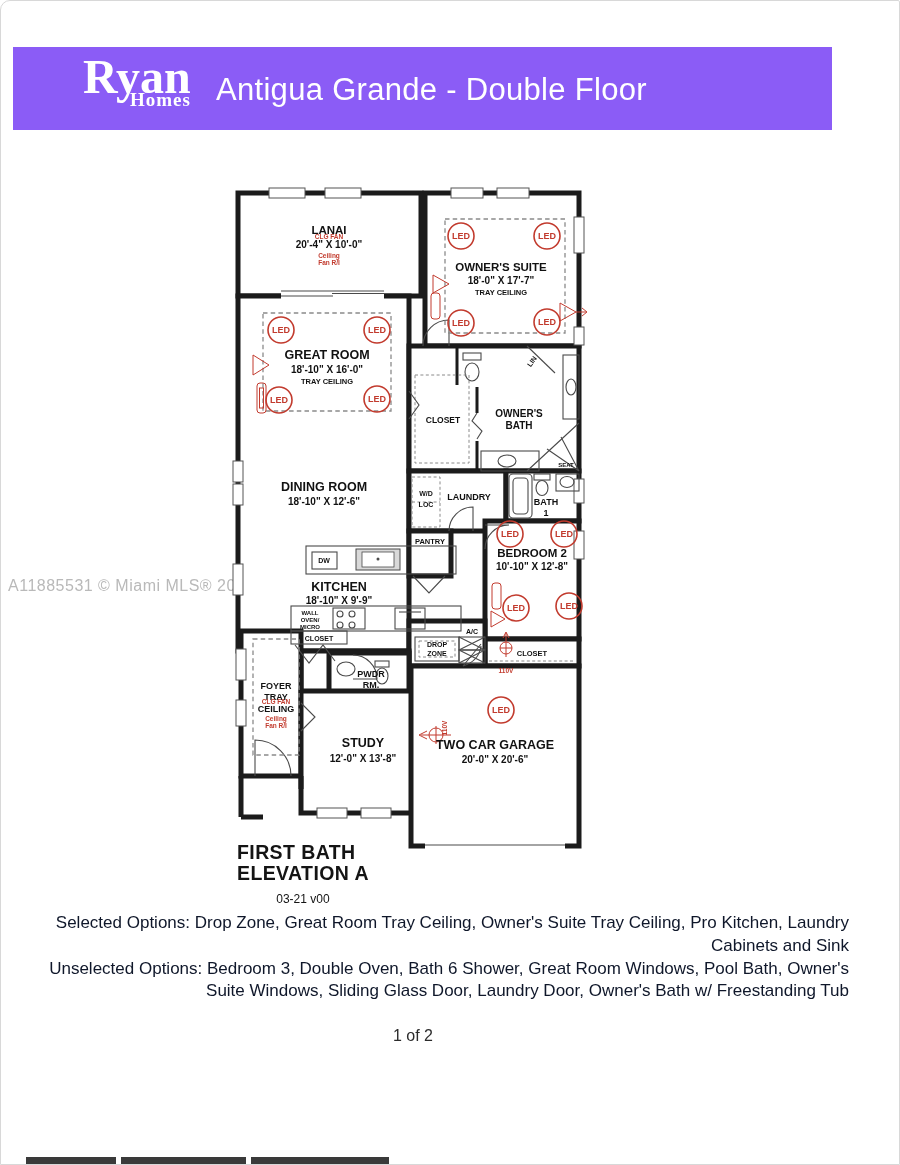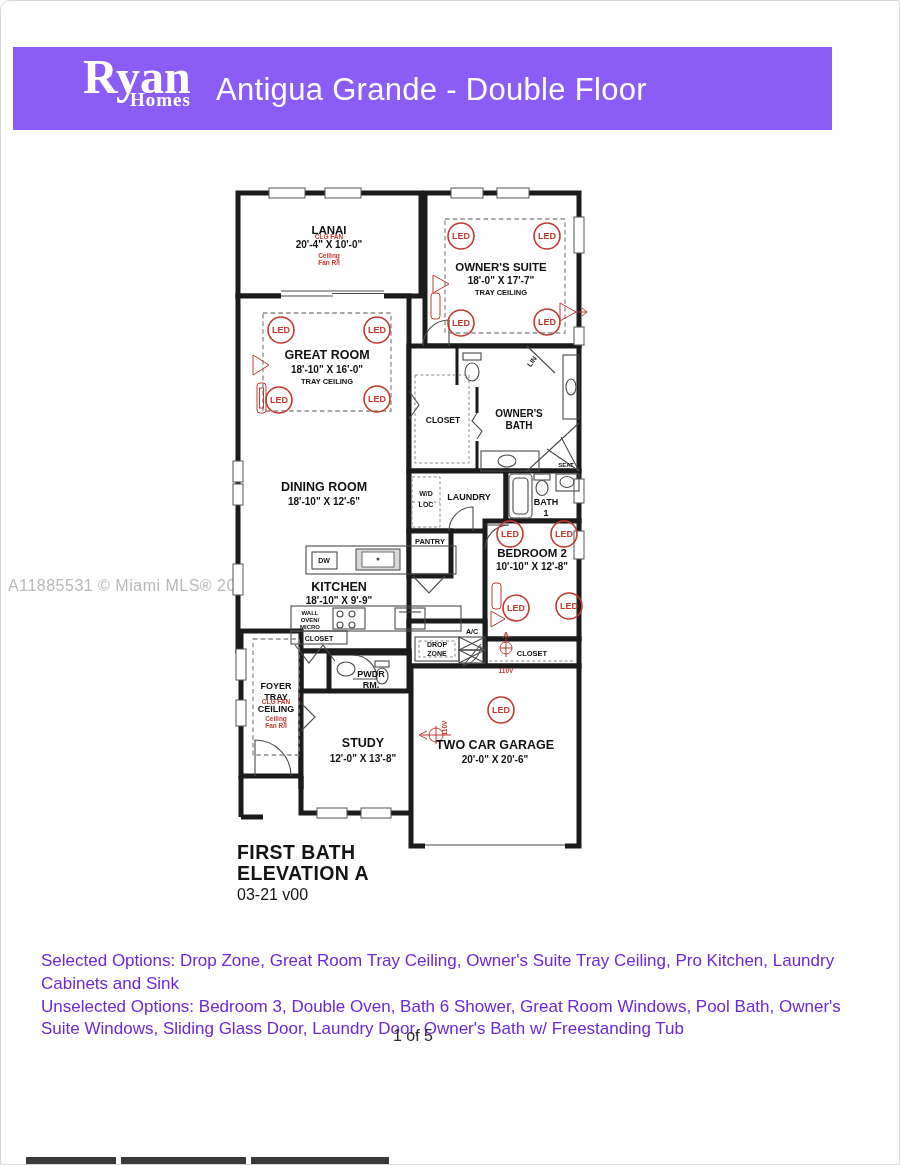--- a/index.html
+++ b/index.html
@@ -13,23 +13,23 @@
   .logo .l2{font-size:19px;font-weight:700;margin-top:-12px;margin-left:47px;letter-spacing:1px;}
   .banner .title{position:absolute;left:203px;top:25px;color:#fff;font-size:31px;font-weight:400;
         letter-spacing:0.3px;white-space:nowrap;}
   
   .wm{position:absolute;left:7px;top:576px;font-size:16px;color:#b9b9b9;letter-spacing:0.5px;}
   
   .plansvg{position:absolute;left:228px;top:186px;}
   
   .caption{position:absolute;left:236px;top:841px;color:#141414;}
   .caption .c1{font-size:19.5px;font-weight:700;letter-spacing:0.4px;line-height:21px;}
-  .caption .c3{font-size:16px;font-weight:400;margin-top:2px;}
-  
-  .footer{position:absolute;left:40px;top:949px;width:808px;font-size:17px;line-height:22.8px;color:#6d28d9;}
+  .caption .c3{font-size:12px;font-weight:400;margin-top:8px;text-align:center;}
+  
+  .footer{position:absolute;left:40px;top:911px;width:808px;font-size:17px;line-height:22.8px;color:#0f172a;text-align:right;}
   .footer p{margin:0;}
   .pageind{position:absolute;left:0px;top:1026px;width:824px;text-align:center;font-size:16px;color:#2b2b2b;}
   .botbar{position:absolute;height:7px;background:#3a3a3a;bottom:0;}
   
   .wall{fill:#ffffff;stroke:#1b1b1b;stroke-width:5;}
   .iw{stroke:#1b1b1b;stroke-width:3;fill:none;}
   .win{fill:#ffffff;stroke:#555;stroke-width:1;}
   .fix{fill:none;stroke:#4a4a4a;stroke-width:1.1;}
   .fixd{fill:none;stroke:#8a8a8a;stroke-width:1;stroke-dasharray:3 2.4;}
   .tray{fill:none;stroke:#8a8a8a;stroke-width:1.3;stroke-dasharray:4.5 3.2;}
@@ -302,19 +302,19 @@
     <div class="c1">FIRST BATH</div>
     <div class="c1">ELEVATION A</div>
     <div class="c3">03-21 v00</div>
   </div>
 
   <div class="footer">
     <p>Selected Options: Drop Zone, Great Room Tray Ceiling, Owner's Suite Tray Ceiling, Pro Kitchen, Laundry Cabinets and Sink</p>
     <p>Unselected Options: Bedroom 3, Double Oven, Bath 6 Shower, Great Room Windows, Pool Bath, Owner's Suite Windows, Sliding Glass Door, Laundry Door, Owner's Bath w/ Freestanding Tub</p>
   </div>
 
-  <div class="pageind">1 of 5</div>
+  <div class="pageind">1 of 2</div>
 
   <div class="botbar" style="left:25px;width:90px;"></div>
   <div class="botbar" style="left:120px;width:125px;"></div>
   <div class="botbar" style="left:250px;width:138px;"></div>
 
 </div>
 
 </body></html>

